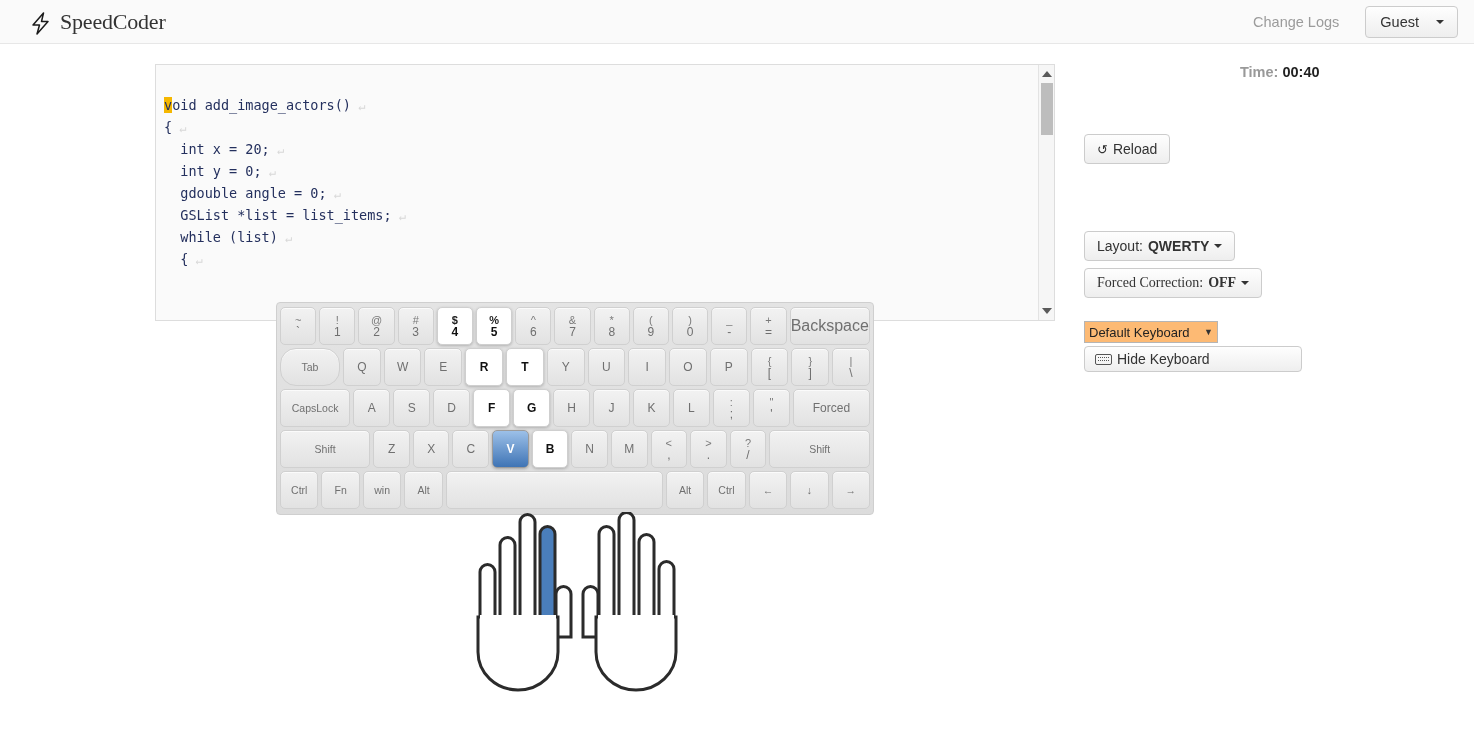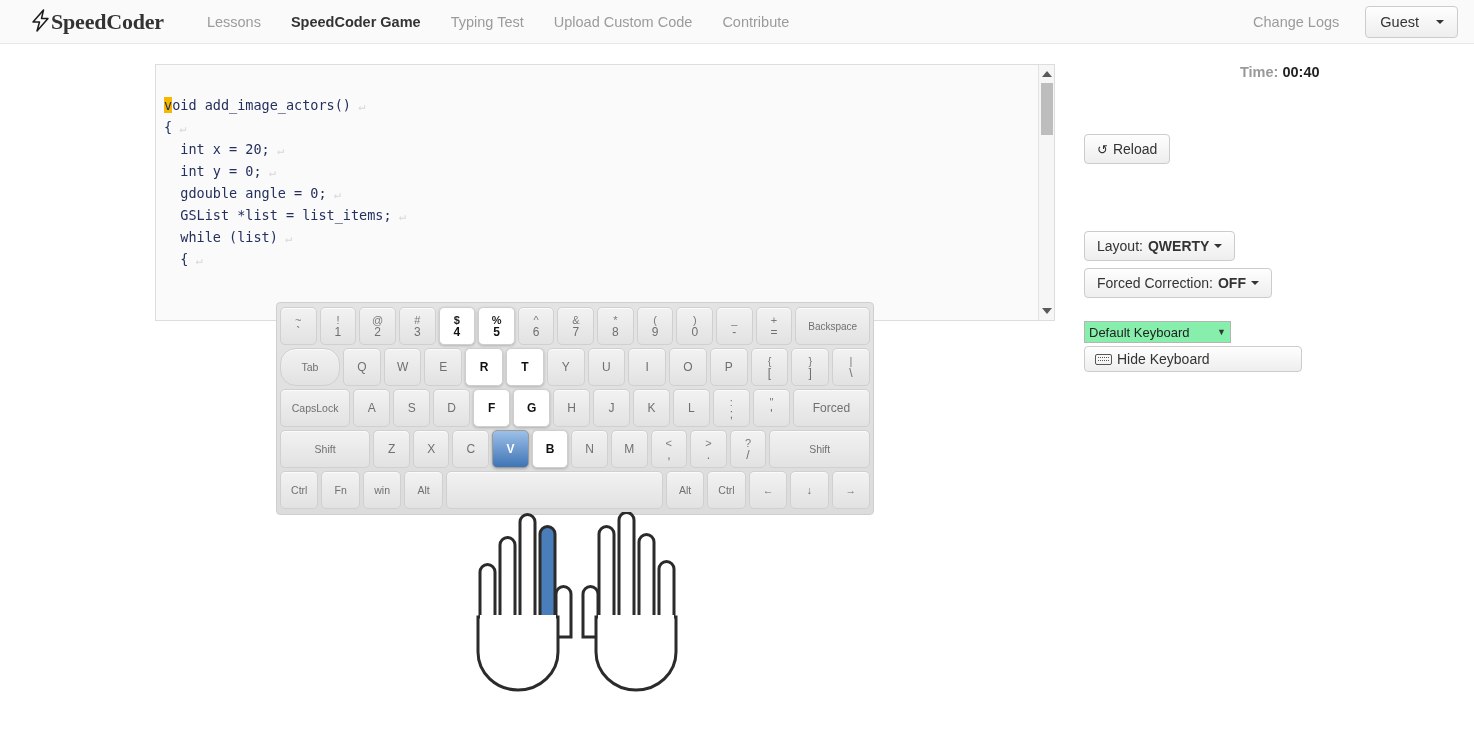--- a/index.html
+++ b/index.html
@@ -15,26 +15,27 @@
   .navbar {
     position: relative;
     height: 44px;
     background: #fafafa;
     border-bottom: 1px solid #e7e7e7;
     display: flex;
     align-items: center;
   }
   .brand {
     display: flex;
-    align-items: flex-start;
+    align-items: flex-end;
+    gap: 9px;
     margin-left: 30px;
     margin-right: 28px;
     font-family: "Liberation Serif", serif;
     font-size: 22px;
-    font-weight: bold;
+    font-weight: normal;
     color: #333;
     letter-spacing: -0.2px;
     text-decoration: none;
   }
   .bolt-icon { width: 21px; height: 23px; display: block; }
   .nav-links { display: flex; align-items: center; }
   .nav-link {
     font-size: 14.5px;
     color: #9b9b9b;
     padding: 0 15px;
@@ -145,30 +146,30 @@
     padding: 6px 12px;
     cursor: pointer;
     display: flex;
     align-items: center;
     gap: 5px;
     white-space: nowrap;
     font-family: "Liberation Sans", sans-serif;
   }
   .btn-reload { left: 1084px; top: 90px; }
   .btn-layout { left: 1084px; top: 187px; }
-  .btn-forced { left: 1084px; top: 224px; }
+  .btn-forced { left: 1084px; top: 224px; font-family: Liberation Serif, serif; }
   .btn-layout .lbl-strong, .btn-forced .lbl-strong { font-weight: bold; }
   .reload-icon { font-size: 13px; line-height: 1; }
 
   .kb-select {
     position: absolute;
     left: 1084px; top: 277px;
-    width: 147px; height: 22px;
+    width: 134px; height: 22px;
     border: 1px solid #b5b5b5;
-    background: #86efac;
+    background: #fdba74;
     font-size: 13px;
     color: #222;
     padding: 0 4px;
     display: flex;
     align-items: center;
     justify-content: space-between;
     cursor: pointer;
   }
   .kb-select .sel-caret { font-size: 9px; color: #333; }
   .btn-hide {
@@ -225,21 +226,21 @@
   .key .k-top {
     font-size: 11px;
     line-height: 12px;
     color: #7a7a7a;
   }
   .key .k-bot {
     font-size: 12px;
     line-height: 13px;
     color: #6f6f6f;
   }
-  .key.wide-bs { flex: 2.1 1 0; font-size: 10px; }
+  .key.wide-bs { flex: 2.1 1 0; font-size: 16px; }
   .key.wide-tab { flex: 1.62 1 0; font-size: 10.5px; border-radius: 16px; }
   .key.wide-caps { flex: 1.95 1 0; font-size: 10.5px; }
   .key.wide-enter { flex: 2.15 1 0; font-size: 12px; }
   .key.wide-shl { flex: 2.55 1 0; font-size: 10.5px; }
   .key.wide-shr { flex: 2.85 1 0; font-size: 10.5px; }
   .key.wide-space { flex: 5.9 1 0; }
   .key.mod { font-size: 10.5px; }
 
   .key.hl {
     background: #ffffff;
@@ -275,27 +276,20 @@
 
 <div class="navbar">
   <a class="brand" href="#">
     <span class="bolt-icon">
       <svg width="21" height="23" viewBox="0 0 21 23">
         <path d="M13.5 1 L3 13 L9.5 13 L7 22 L18 9.5 L11.5 9.5 Z" fill="none" stroke="#1b1b1b" stroke-width="1.5" stroke-linejoin="round"></path>
       </svg>
     </span>
     <span>SpeedCoder</span>
   </a>
-  <div class="nav-links">
-    <a class="nav-link" href="#">Lessons</a>
-    <a class="nav-link active" href="#">SpeedCoder Game</a>
-    <a class="nav-link" href="#">Typing Test</a>
-    <a class="nav-link" href="#">Upload Custom Code</a>
-    <a class="nav-link" href="#">Contribute</a>
-  </div>
   <div class="nav-right">
     <a class="nav-link" href="#">Change Logs</a>
     <button class="guest-btn">
       <span>Guest</span>
       <span class="caret"></span>
     </button>
   </div>
 </div>
 
 <div class="page">

